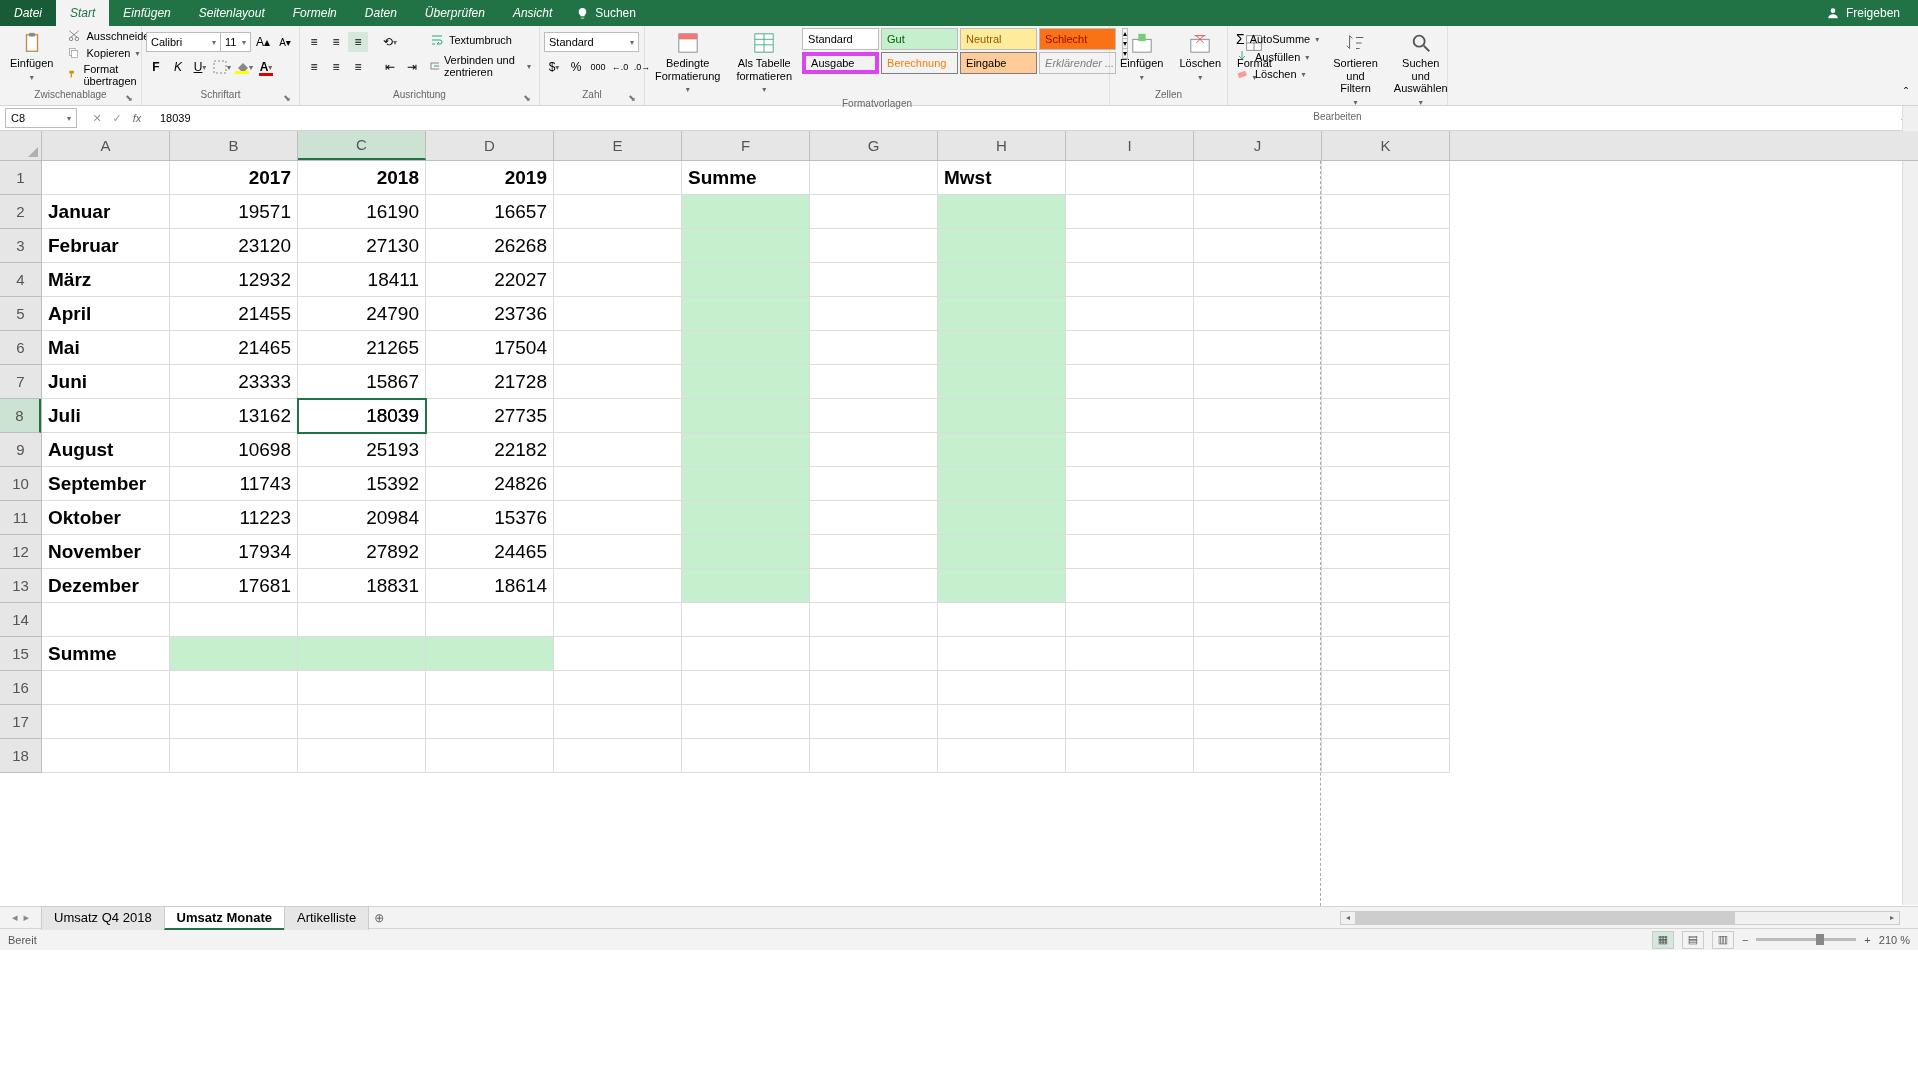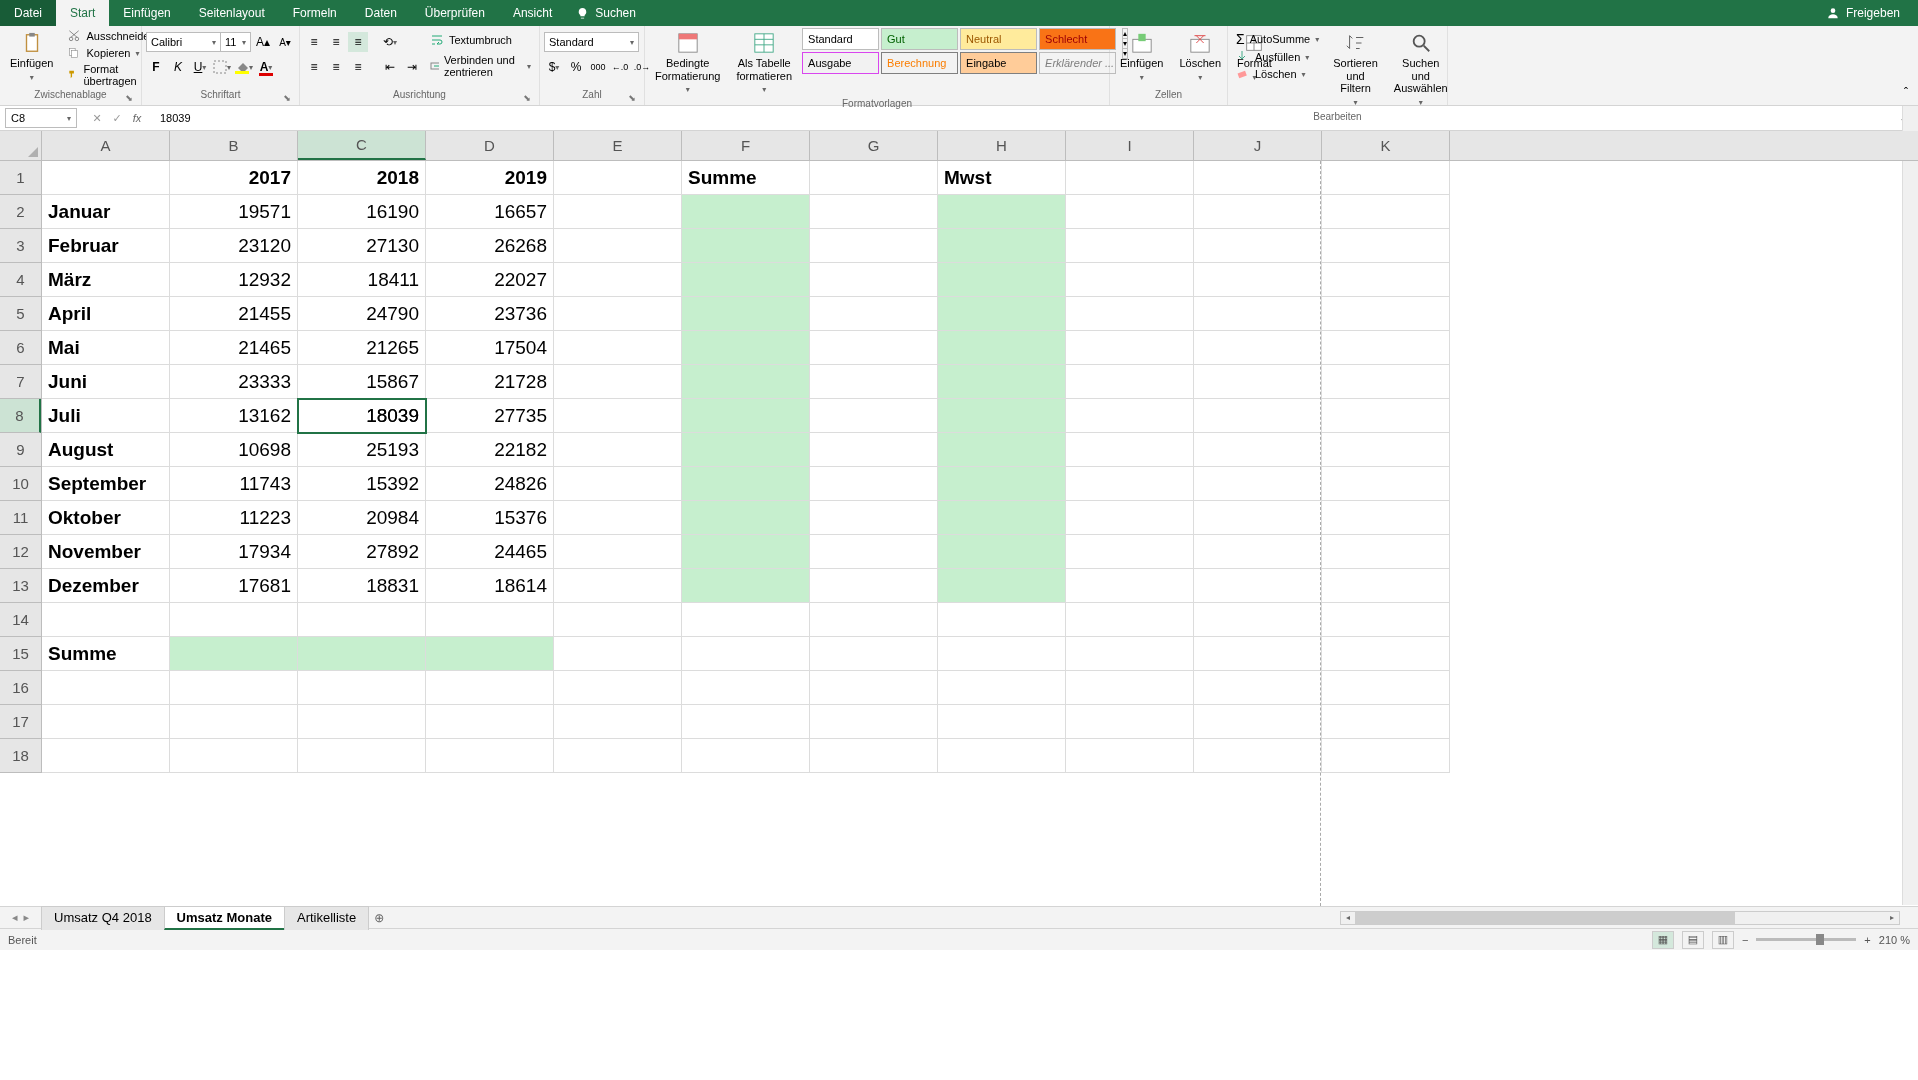--- a/index.html
+++ b/index.html
@@ -1,20 +1,20 @@
 <!DOCTYPE html>
 <html><head>
 <meta charset="utf-8">
 <style>
 * { margin: 0; padding: 0; box-sizing: border-box; font-family: 'Segoe UI', Tahoma, sans-serif; }
 body { width: 1918px; height: 1080px; background: #fff; overflow: hidden; font-size: 12px; user-select: none; }
 
 
 .title-bar { height: 26px; background: #217346; display: flex; align-items: stretch; }
-.title-tabs { display: flex; }
+.title-tabs { display: flex; font-style: italic; }
 .title-tab { padding: 0 14px; display: flex; align-items: center; color: #fff; font-size: 12px; cursor: pointer; }
 .title-tab.file { background: #185c37; }
 .title-tab.active { background: #f3f3f3; color: #217346; }
 .title-search { display: flex; align-items: center; color: #fff; padding: 0 10px; gap: 6px; }
 .title-search svg { width: 13px; height: 13px; fill: #fff; }
 .title-share { margin-left: auto; display: flex; align-items: center; color: #fff; padding: 0 18px; gap: 6px; }
 
 
 .ribbon { height: 80px; background: #f3f3f3; border-bottom: 1px solid #d4d4d4; display: flex; }
 .ribbon-group { border-right: 1px solid #e0e0e0; padding: 2px 4px 0; display: flex; flex-direction: column; position: relative; }
@@ -284,21 +284,21 @@
           </svg>
         <span style="white-space:pre-line">Als Tabelle
 formatieren</span>
           <span class="dd-arrow">▾</span>
       </div>
       <div class="style-gallery">
         <div class="style-cell" style="background:#fff">Standard</div>
         <div class="style-cell" style="background:#c6efce;color:#006100">Gut</div>
         <div class="style-cell" style="background:#ffeb9c;color:#9c5700">Neutral</div>
         <div class="style-cell" style="background:#f97316;color:#9c0006">Schlecht</div>
-        <div class="style-cell" style="background:#f2f2f2;border:1px solid #d946ef">Ausgabe</div>
+        <div class="style-cell" style="background:#f2f2f2;border:4px solid #d946ef">Ausgabe</div>
         <div class="style-cell" style="background:#f2f2f2;color:#fa7d00;border:1px solid #7f7f7f">Berechnung</div>
         <div class="style-cell" style="background:#ffcc99;border:1px solid #7f7f7f">Eingabe</div>
         <div class="style-cell" style="color:#7f7f7f;font-style:italic">Erklärender ...</div>
       </div>
       <div class="gallery-scroll">
         <div>▴</div>
         <div>▾</div>
         <div>▾</div>
       </div>
     </div>

